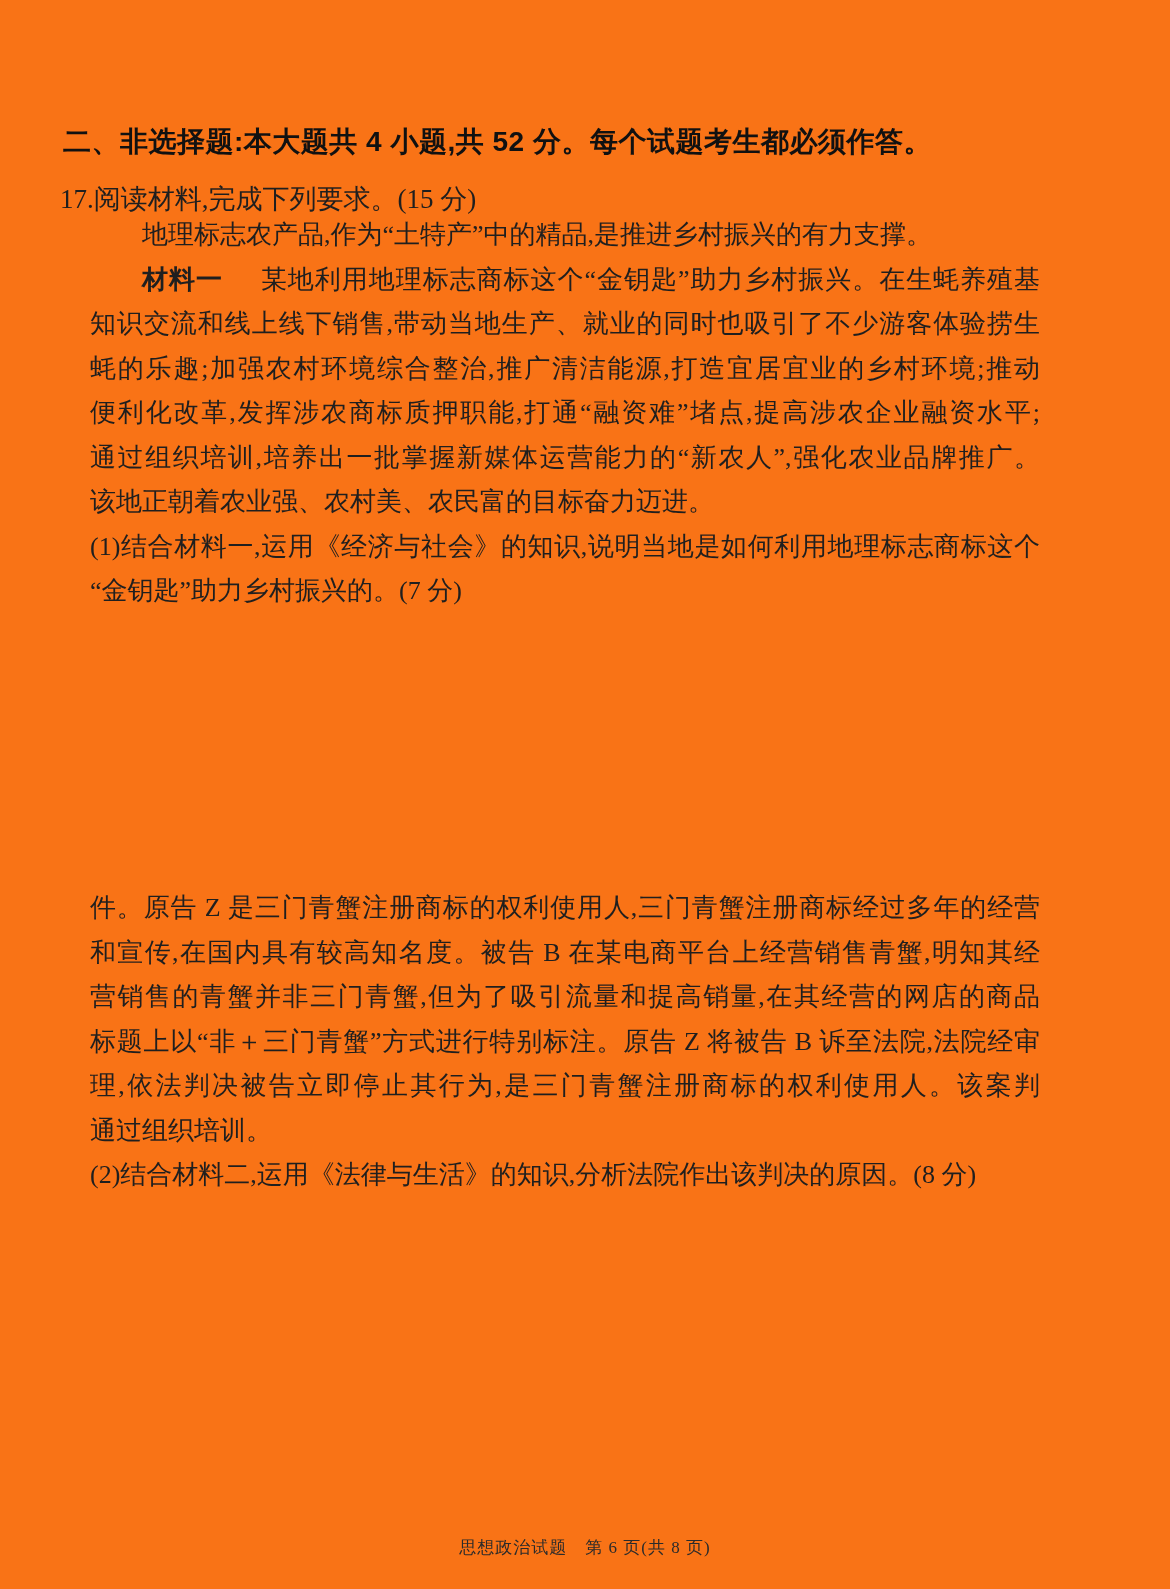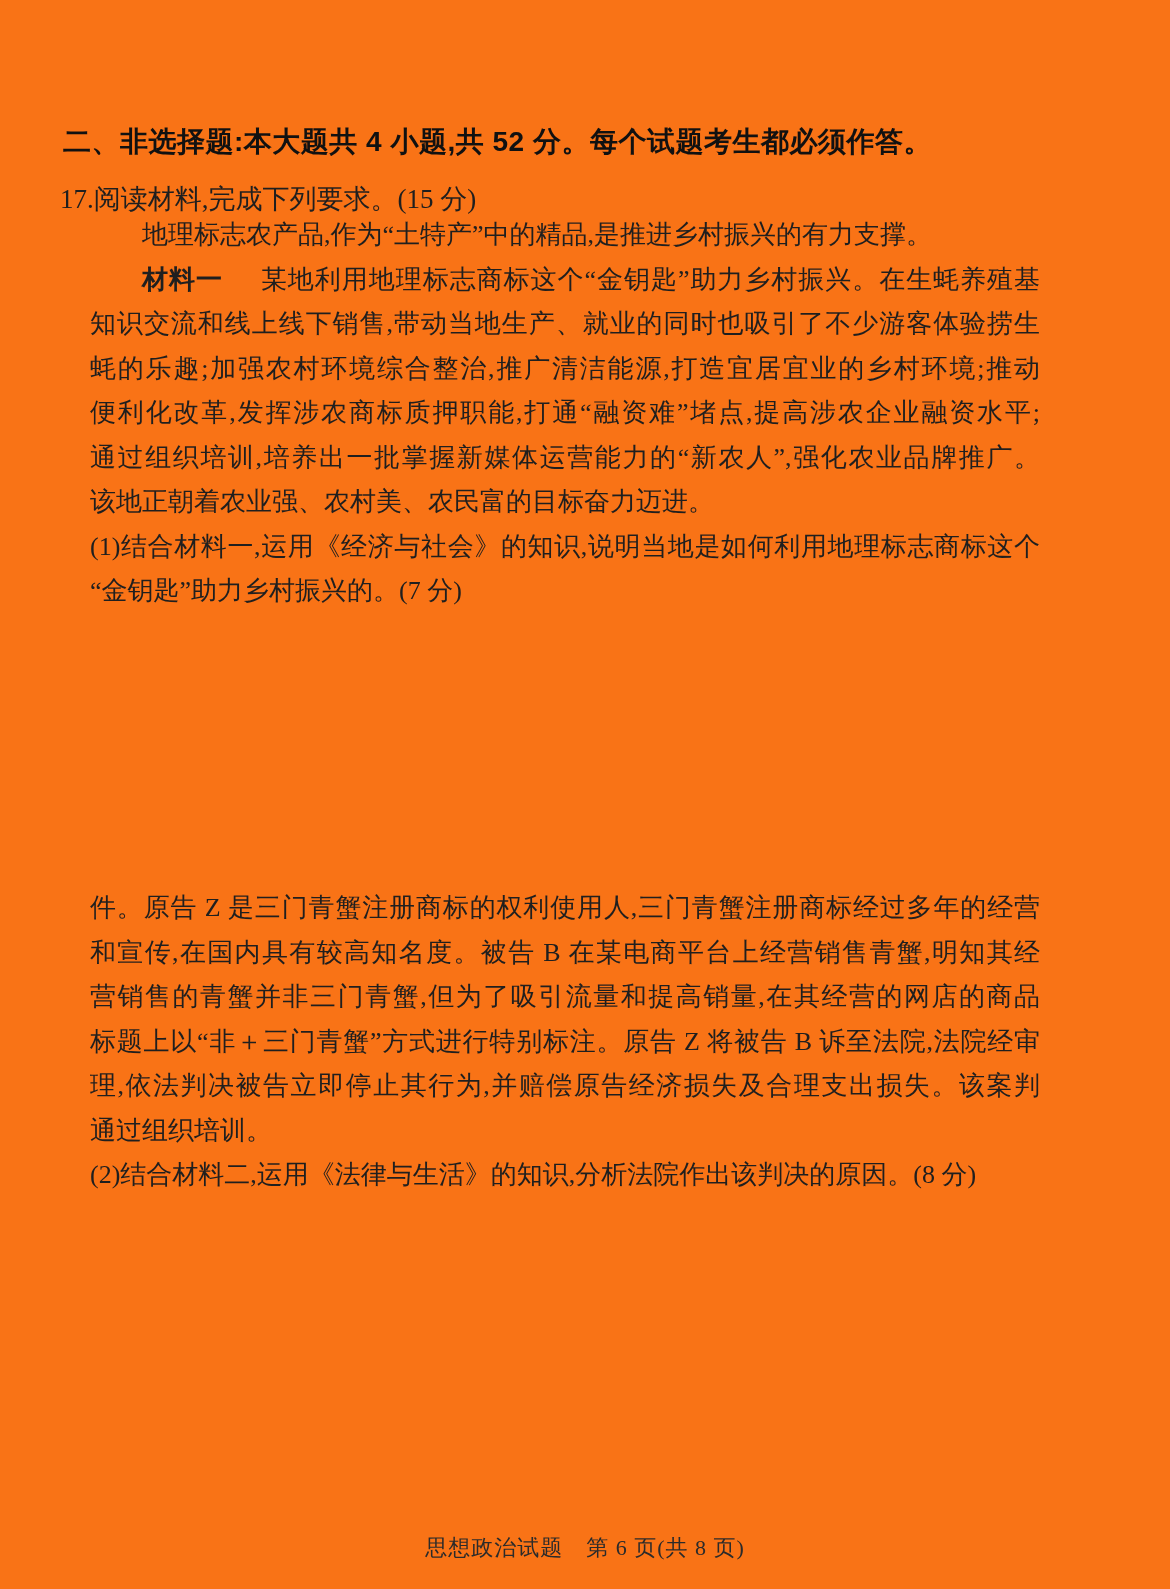--- a/index.html
+++ b/index.html
@@ -55,21 +55,21 @@
   .mat-label {
     font-weight: 700;
     margin-right: 38px;
   }
   .page-footer {
     position: absolute;
     left: 0;
     top: 1533px;
     width: 100%;
     text-align: center;
-    font-size: 22px;
+    font-size: 17px;
     line-height: 30px;
     letter-spacing: 1px;
     color: #2b2b2b;
   }
 </style>
 </head>
 <body>
 
 <div class="page serif">
 
@@ -93,21 +93,21 @@
     <div class="line just">(1)结合材料一,运用《经济与社会》的知识,说明当地是如何利用地理标志商标这个</div>
     <div class="line">“金钥匙”助力乡村振兴的。(7 分)</div>
   </div>
 
   <div class="block block-2 serif">
 
     <div class="line just">件。原告 Z 是三门青蟹注册商标的权利使用人,三门青蟹注册商标经过多年的经营</div>
     <div class="line just">和宣传,在国内具有较高知名度。被告 B 在某电商平台上经营销售青蟹,明知其经</div>
     <div class="line just">营销售的青蟹并非三门青蟹,但为了吸引流量和提高销量,在其经营的网店的商品</div>
     <div class="line just">标题上以“非＋三门青蟹”方式进行特别标注。原告 Z 将被告 B 诉至法院,法院经审</div>
-    <div class="line just">理,依法判决被告立即停止其行为,并赔偿原告经济损失及合理支出损失。该案判</div>
+    <div class="line just">理,依法判决被告立即停止其行为,是三门青蟹注册商标的权利使用人。该案判</div>
     <div class="line">通过组织培训。</div>
 
     <div class="line">(2)结合材料二,运用《法律与生活》的知识,分析法院作出该判决的原因。(8 分)</div>
   </div>
 
   <div class="page-footer serif">思想政治试题　第 6 页(共 8 页)</div>
 
 </div>
 
 </body></html>

